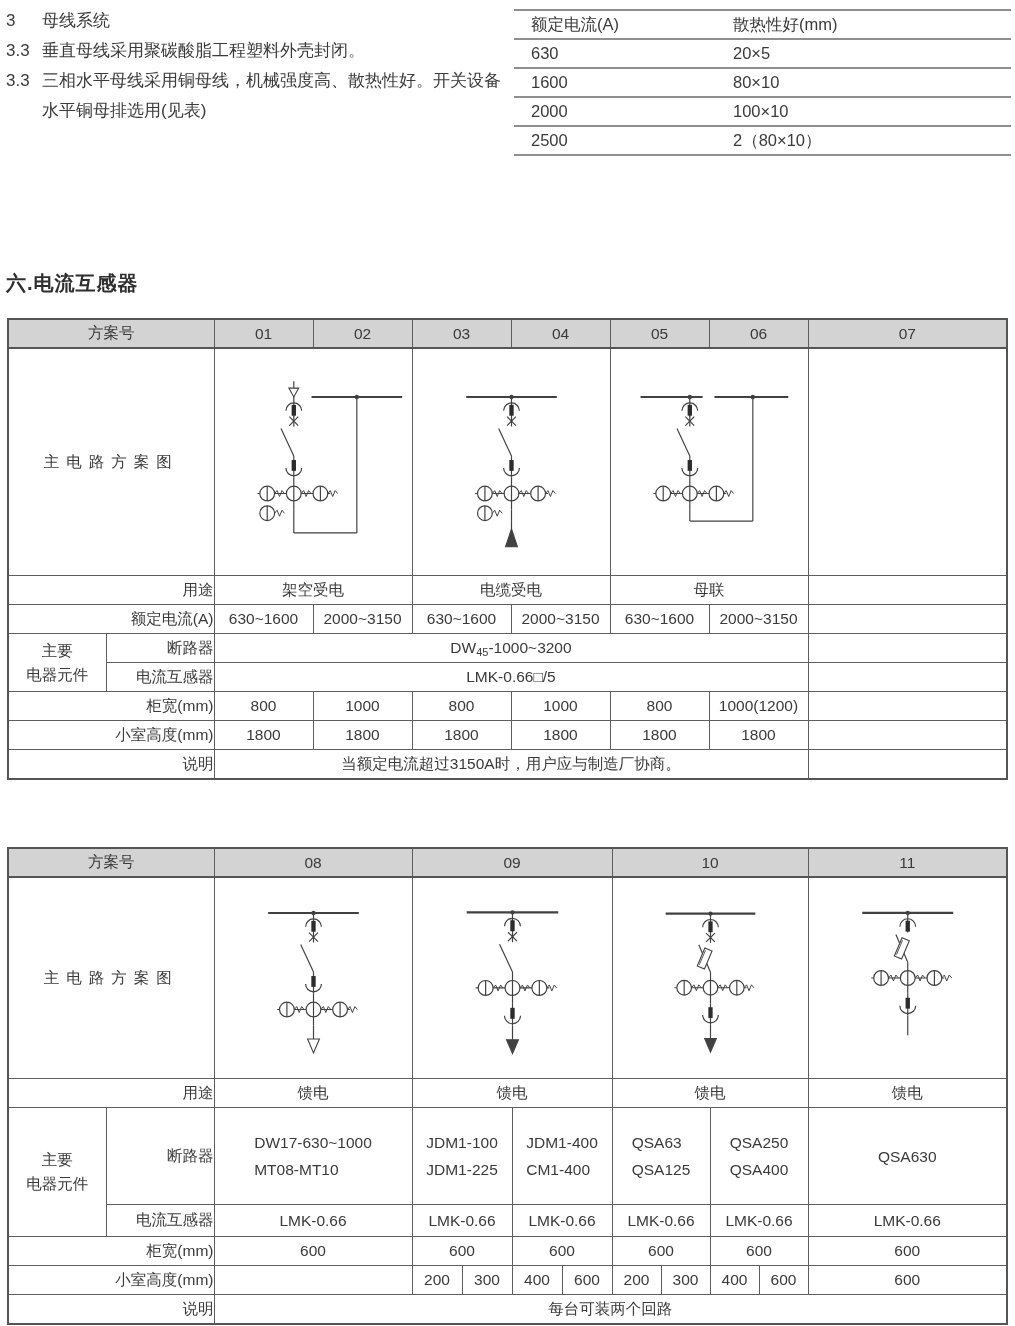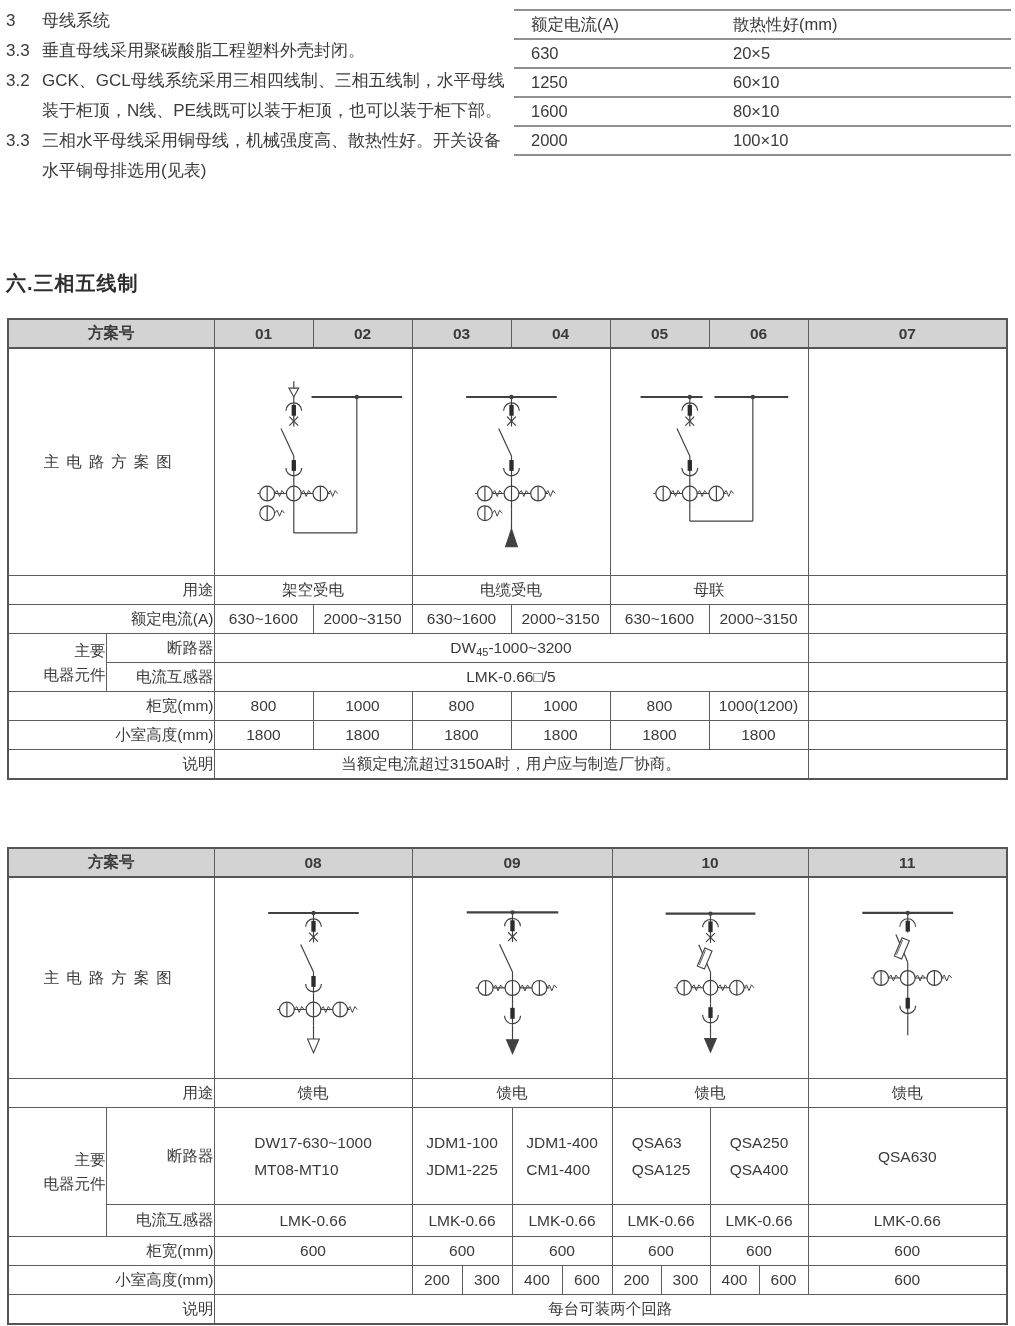--- a/index.html
+++ b/index.html
@@ -20,52 +20,48 @@
   table.spec tr.first td{border-top:2px solid #8f8f8f;}
   table.spec td.c1{padding-left:17px;}
   
   .sec-title{font-size:20px;font-weight:bold;color:#2e2e2e;margin:56px 0 21px 6px;letter-spacing:1px;}
   
   table.grid{
     border-collapse:collapse;table-layout:fixed;width:1001px;margin-left:7px;
     font-size:15.5px;text-align:center;color:#3a3a3a;border:2px solid #555;
   }
   table.grid td{border:1px solid #5e5e5e;padding:0;vertical-align:middle;overflow:hidden;}
-  tr.hdr td{background:#d3d3d3;height:27px;border-bottom:2px solid #555;font-weight:bold;}
+  tr.hdr td{background:#d3d3d3;height:27px;border-bottom:2px solid #555;}
   tr.diag-row-1 td{height:226px;}
   tr.diag-row-2 td{height:200px;}
   tr.r td{height:28px;}
   tr.r32 td{height:31px;}
   tr.breaker2 td{height:96px;}
   td.lab{text-align:right;padding-left:38px;}
   td.lab-b{text-align:right;padding-left:16px;}
-  td.lab-a{text-align:right;padding-left:20px;line-height:24px;}
+  td.lab-a{text-align:center;padding-left:20px;line-height:24px;}
   td.dlab{letter-spacing:7px;padding-left:10px;}
   .bk{display:inline-block;text-align:left;line-height:27px;}
   .diagram{width:100%;height:100%;}
   .diagram svg{display:block;width:100%;height:100%;}
   sub.mdl{font-size:11px;vertical-align:-3px;}
   .mt2{margin-top:67px;}
 </style>
 </head>
 <body>
 
 <div class="top">
   <div class="intro">
     <div class="intro-row">
       <span class="intro-num">3</span>
       <span class="intro-txt">母线系统</span>
     </div>
     <div class="intro-row">
       <span class="intro-num">3.3</span>
       <span class="intro-txt">垂直母线采用聚碳酸脂工程塑料外壳封闭。</span>
-    </div>
-    <div class="intro-row">
-      <span class="intro-num">3.2</span>
-      <span class="intro-txt">GCK、GCL母线系统采用三相四线制、三相五线制，水平母线装于柜顶，N线、PE线既可以装于柜顶，也可以装于柜下部。</span>
     </div>
     <div class="intro-row">
       <span class="intro-num">3.3</span>
       <span class="intro-txt">三相水平母线采用铜母线，机械强度高、散热性好。开关设备水平铜母排选用(见表)</span>
     </div>
   </div>
   <div class="specwrap">
     <table class="spec">
       <colgroup>
           <col style="width:217px">
@@ -74,37 +70,37 @@
       <tbody>
           <tr class="first">
         <td class="c1">额定电流(A)</td>
         <td>散热性好(mm)</td>
       </tr>
       <tr>
             <td class="c1">630</td>
             <td>20×5</td>
           </tr>
       <tr>
-            <td class="c1">1250</td>
-            <td>60×10</td>
-          </tr>
-      <tr>
             <td class="c1">1600</td>
             <td>80×10</td>
           </tr>
       <tr>
             <td class="c1">2000</td>
             <td>100×10</td>
           </tr>
+      <tr>
+            <td class="c1">2500</td>
+            <td>2（80×10）</td>
+          </tr>
     </tbody>
       </table>
   </div>
 </div>
 
-<div class="sec-title">六.三相五线制</div>
+<div class="sec-title">六.电流互感器</div>
 
 <table class="grid">
   <colgroup>
     <col style="width:98px">
       <col style="width:108px">
     <col style="width:99px">
       <col style="width:99px">
       <col style="width:99px">
     <col style="width:99px">
       <col style="width:99px">

